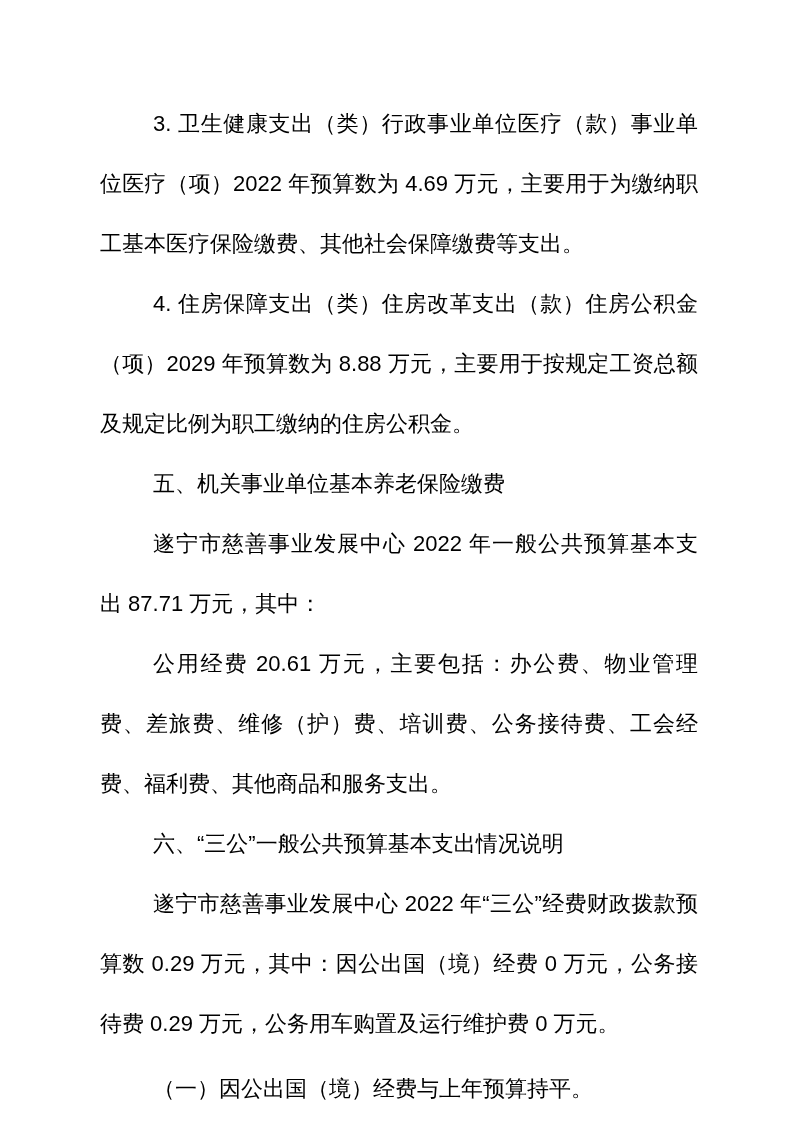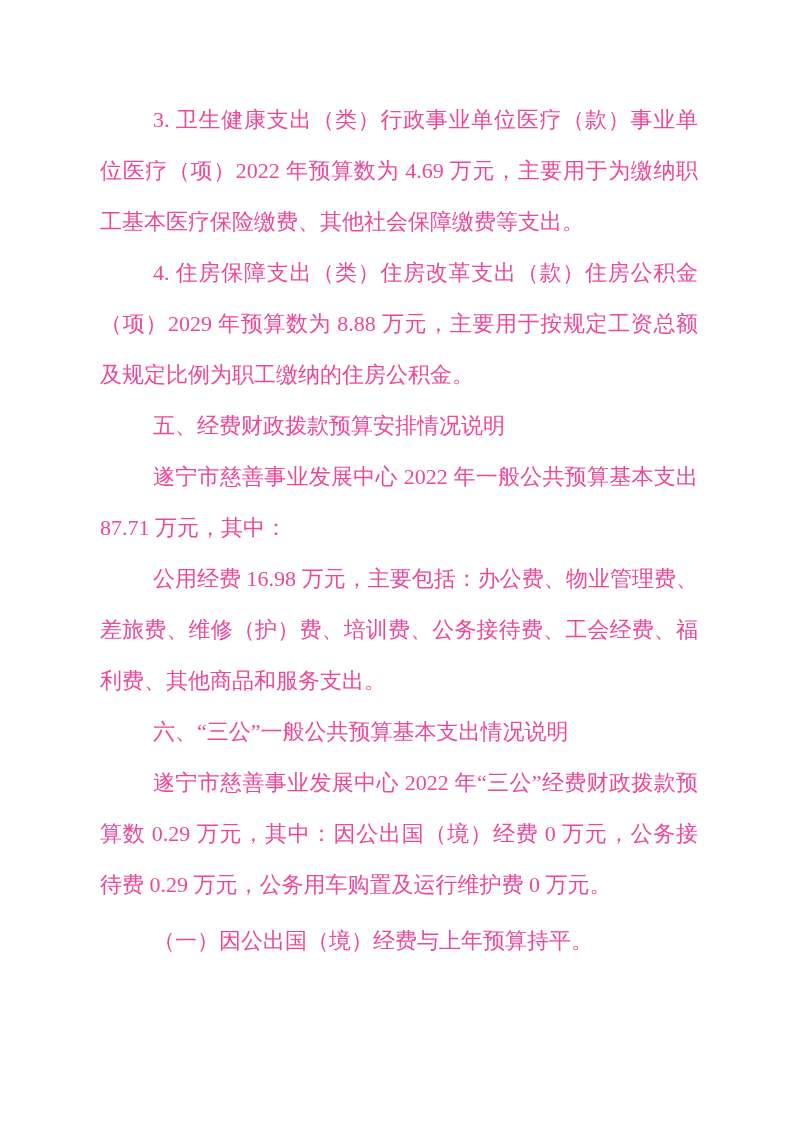--- a/index.html
+++ b/index.html
@@ -11,43 +11,43 @@
     position: relative;
     width: 794px;
     height: 1122px;
     margin: 0 auto;
     background: #ffffff;
     box-sizing: border-box;
     padding: 94px 96px 0 100px;
     overflow: hidden;
   }
   .doc-body {
-    font-family: Liberation Serif, serif;
+    font-family: Liberation Sans, sans-serif;
     font-size: 22px;
-    line-height: 51px;
-    color: #ec4899;
+    line-height: 60px;
+    color: #000000;
   }
   .doc-body p {
     margin: 0;
     text-align: justify;
     text-justify: inter-character;
     text-indent: 53px;
     word-break: break-all;
   }
   .doc-body p.space-before {
     margin-top: 5px;
   }
 </style>
 </head>
 <body>
 
 <div class="page">
   <div class="doc-body">
     <p>3. 卫生健康支出（类）行政事业单位医疗（款）事业单位医疗（项）2022 年预算数为 4.69 万元，主要用于为缴纳职工基本医疗保险缴费、其他社会保障缴费等支出。</p>
     <p>4. 住房保障支出（类）住房改革支出（款）住房公积金（项）2029 年预算数为 8.88 万元，主要用于按规定工资总额及规定比例为职工缴纳的住房公积金。</p>
-    <p>五、经费财政拨款预算安排情况说明</p>
+    <p>五、机关事业单位基本养老保险缴费</p>
     <p>遂宁市慈善事业发展中心 2022 年一般公共预算基本支出 87.71 万元，其中：</p>
-    <p>公用经费 16.98 万元，主要包括：办公费、物业管理费、差旅费、维修（护）费、培训费、公务接待费、工会经费、福利费、其他商品和服务支出。</p>
+    <p>公用经费 20.61 万元，主要包括：办公费、物业管理费、差旅费、维修（护）费、培训费、公务接待费、工会经费、福利费、其他商品和服务支出。</p>
     <p>六、“三公”一般公共预算基本支出情况说明</p>
     <p>遂宁市慈善事业发展中心 2022 年“三公”经费财政拨款预算数 0.29 万元，其中：因公出国（境）经费 0 万元，公务接待费 0.29 万元，公务用车购置及运行维护费 0 万元。</p>
     <p class="space-before">（一）因公出国（境）经费与上年预算持平。</p>
   </div>
 </div>
 
 </body></html>

